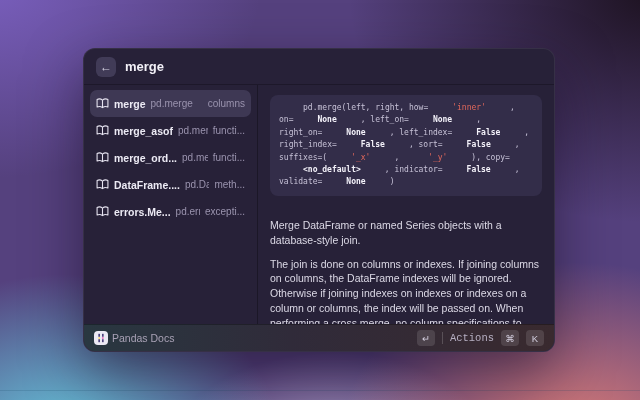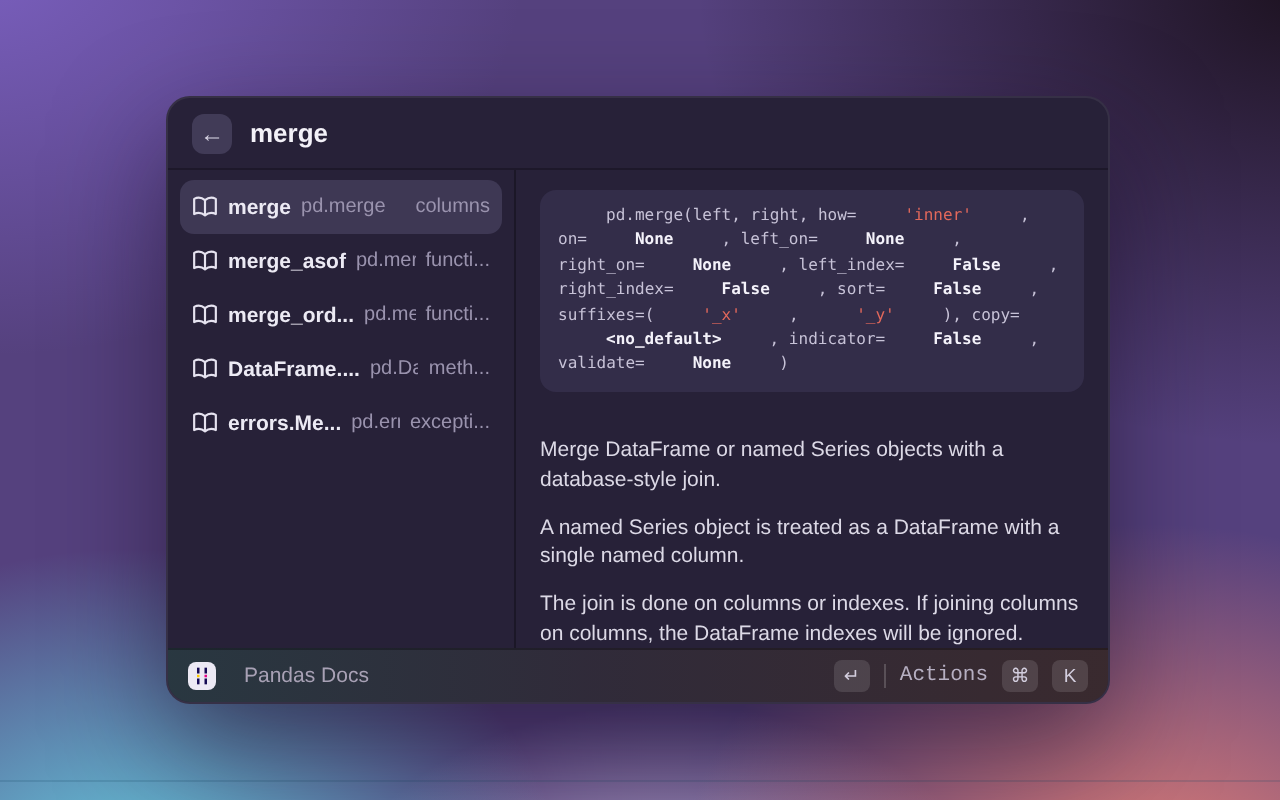--- a/index.html
+++ b/index.html
@@ -58,21 +58,21 @@
     font-family:"DejaVu Sans Mono", monospace; font-size:8px; line-height:1.55;
     color:#c7c2d7; }
   .tok { color:#c7c2d7;padding-left:24px; }
   .tok.kw { color:#f4f2fa; font-weight:bold; }
   .tok.str { color:#e2685b; }
   .para { font-size:10.5px; line-height:1.42; color:#dcd9e6; margin-top:9px; }
   .para.first { margin-top:22px; }
 
   
   .footer { flex:none; height:27px; display:flex; align-items:center;
-    gap:14px; padding:0 10px; border-top:1px solid rgba(0,0,0,0.3);
+    gap:4px; padding:0 10px; border-top:1px solid rgba(0,0,0,0.3);
     border-radius:0 0 11px 11px;
     background:linear-gradient(90deg, rgba(42,58,66,0.9), rgba(50,44,58,0.9) 45%, rgba(60,43,46,0.9)); }
   .brand-icon { width:14px; height:14px; border-radius:4px; background:#ece9f4;
     display:flex; align-items:center; justify-content:center; }
   .brand-icon svg { width:10px; height:10px; }
   .brand-label { font-size:10.5px; color:#a8a1b5; }
   .footer-right { margin-left:auto; display:flex; align-items:center; gap:7px; }
   .action-primary { font-size:10.5px; font-weight:600; color:#f1eff6; cursor:pointer; }
   .action-secondary { font-size:10.5px; color:#b6afc2; cursor:pointer;font-family:Liberation Mono, monospace; }
   .key { min-width:18px; height:16px; padding:0 3px; border-radius:4px;
@@ -158,21 +158,20 @@
           <span class="row-module">pd.errors...</span>
           <span class="row-kind">excepti...</span>
         </div>
 
       </div>
 
       <div class="detail">
         <div class="code"><span class="tok">pd.merge(left, right, how=</span><span class="tok str">'inner'</span><span class="tok">, on=</span><span class="tok kw">None</span><span class="tok">, left_on=</span><span class="tok kw">None</span><span class="tok">, right_on=</span><span class="tok kw">None</span><span class="tok">, left_index=</span><span class="tok kw">False</span><span class="tok">, right_index=</span><span class="tok kw">False</span><span class="tok">, sort=</span><span class="tok kw">False</span><span class="tok">, suffixes=(</span><span class="tok str">'_x'</span><span class="tok">, </span><span class="tok str">'_y'</span><span class="tok">), copy=</span><span class="tok kw">&lt;no_default&gt;</span><span class="tok">, indicator=</span><span class="tok kw">False</span><span class="tok">, validate=</span><span class="tok kw">None</span><span class="tok">)</span></div>
 
         <p class="para first">Merge DataFrame or named Series objects with a database-style join.</p>
-        <p class="para">A named Series object is treated as a DataFrame with a single named column.</p>
         <p class="para">The join is done on columns or indexes. If joining columns on columns, the DataFrame indexes will be ignored. Otherwise if joining indexes on indexes or indexes on a column or columns, the index will be passed on. When performing a cross merge, no column specifications to merge on are allowed.</p>
 
       </div>
 
     </div>
 
     <div class="footer">
       <span class="brand-icon">
         <svg viewBox="0 0 24 24">
             <rect x="6" y="2" width="3" height="7" fill="#150a54"></rect>

